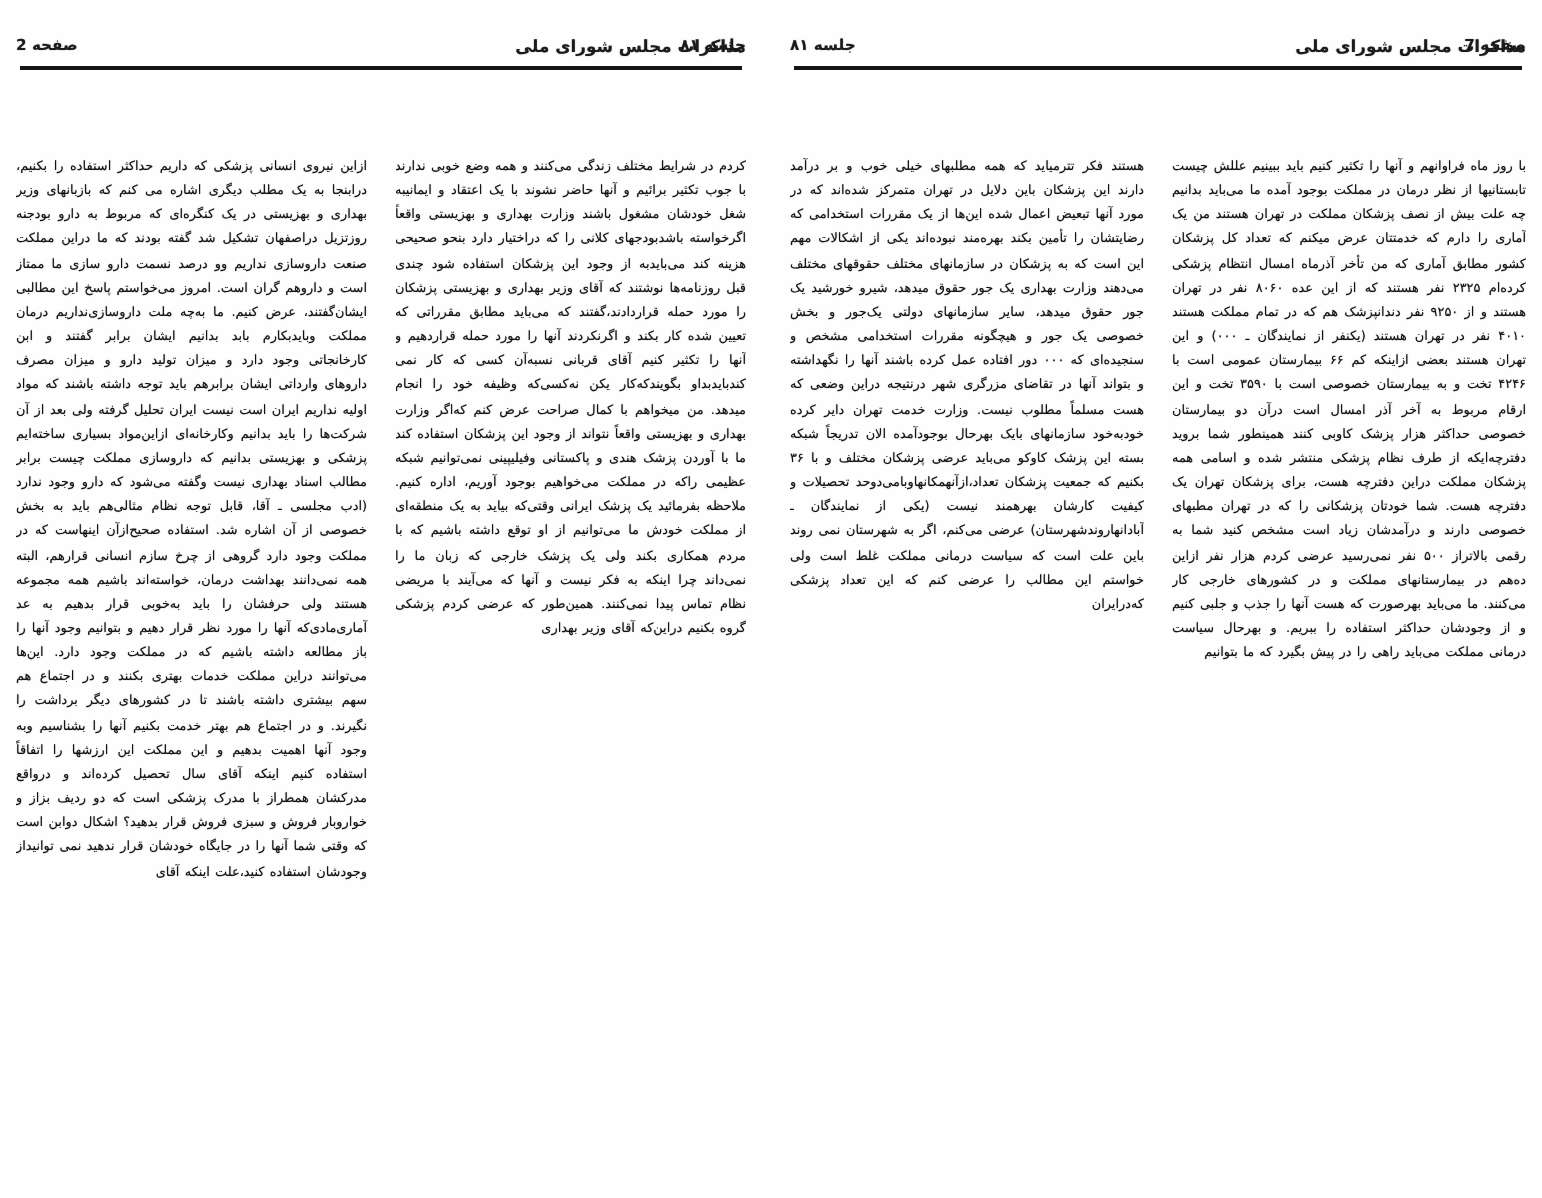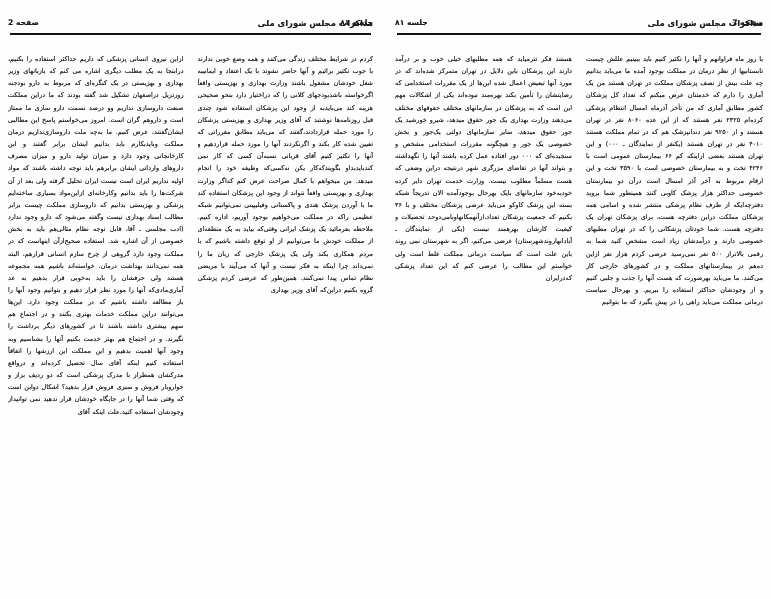--- a/index.html
+++ b/index.html
@@ -86,20 +86,21 @@
     direction: rtl;
     text-align: justify;
     font-size: 6.45px;
     line-height: 12.15px;
     color: #121212;
     letter-spacing: 0.05px;
     word-spacing: 0.6px;
     text-shadow: 0 0 0.55px rgba(20,20,20,0.5);
     font-family: "DejaVu Sans", "Liberation Sans", sans-serif;
     overflow: hidden;
+    margin-top: 24px;
   }
   .col p {
     margin: 0 0 0 0;
     text-align: justify;
     text-align-last: right;
   }
 
   
   #scan-speck-top {
     position: absolute;

